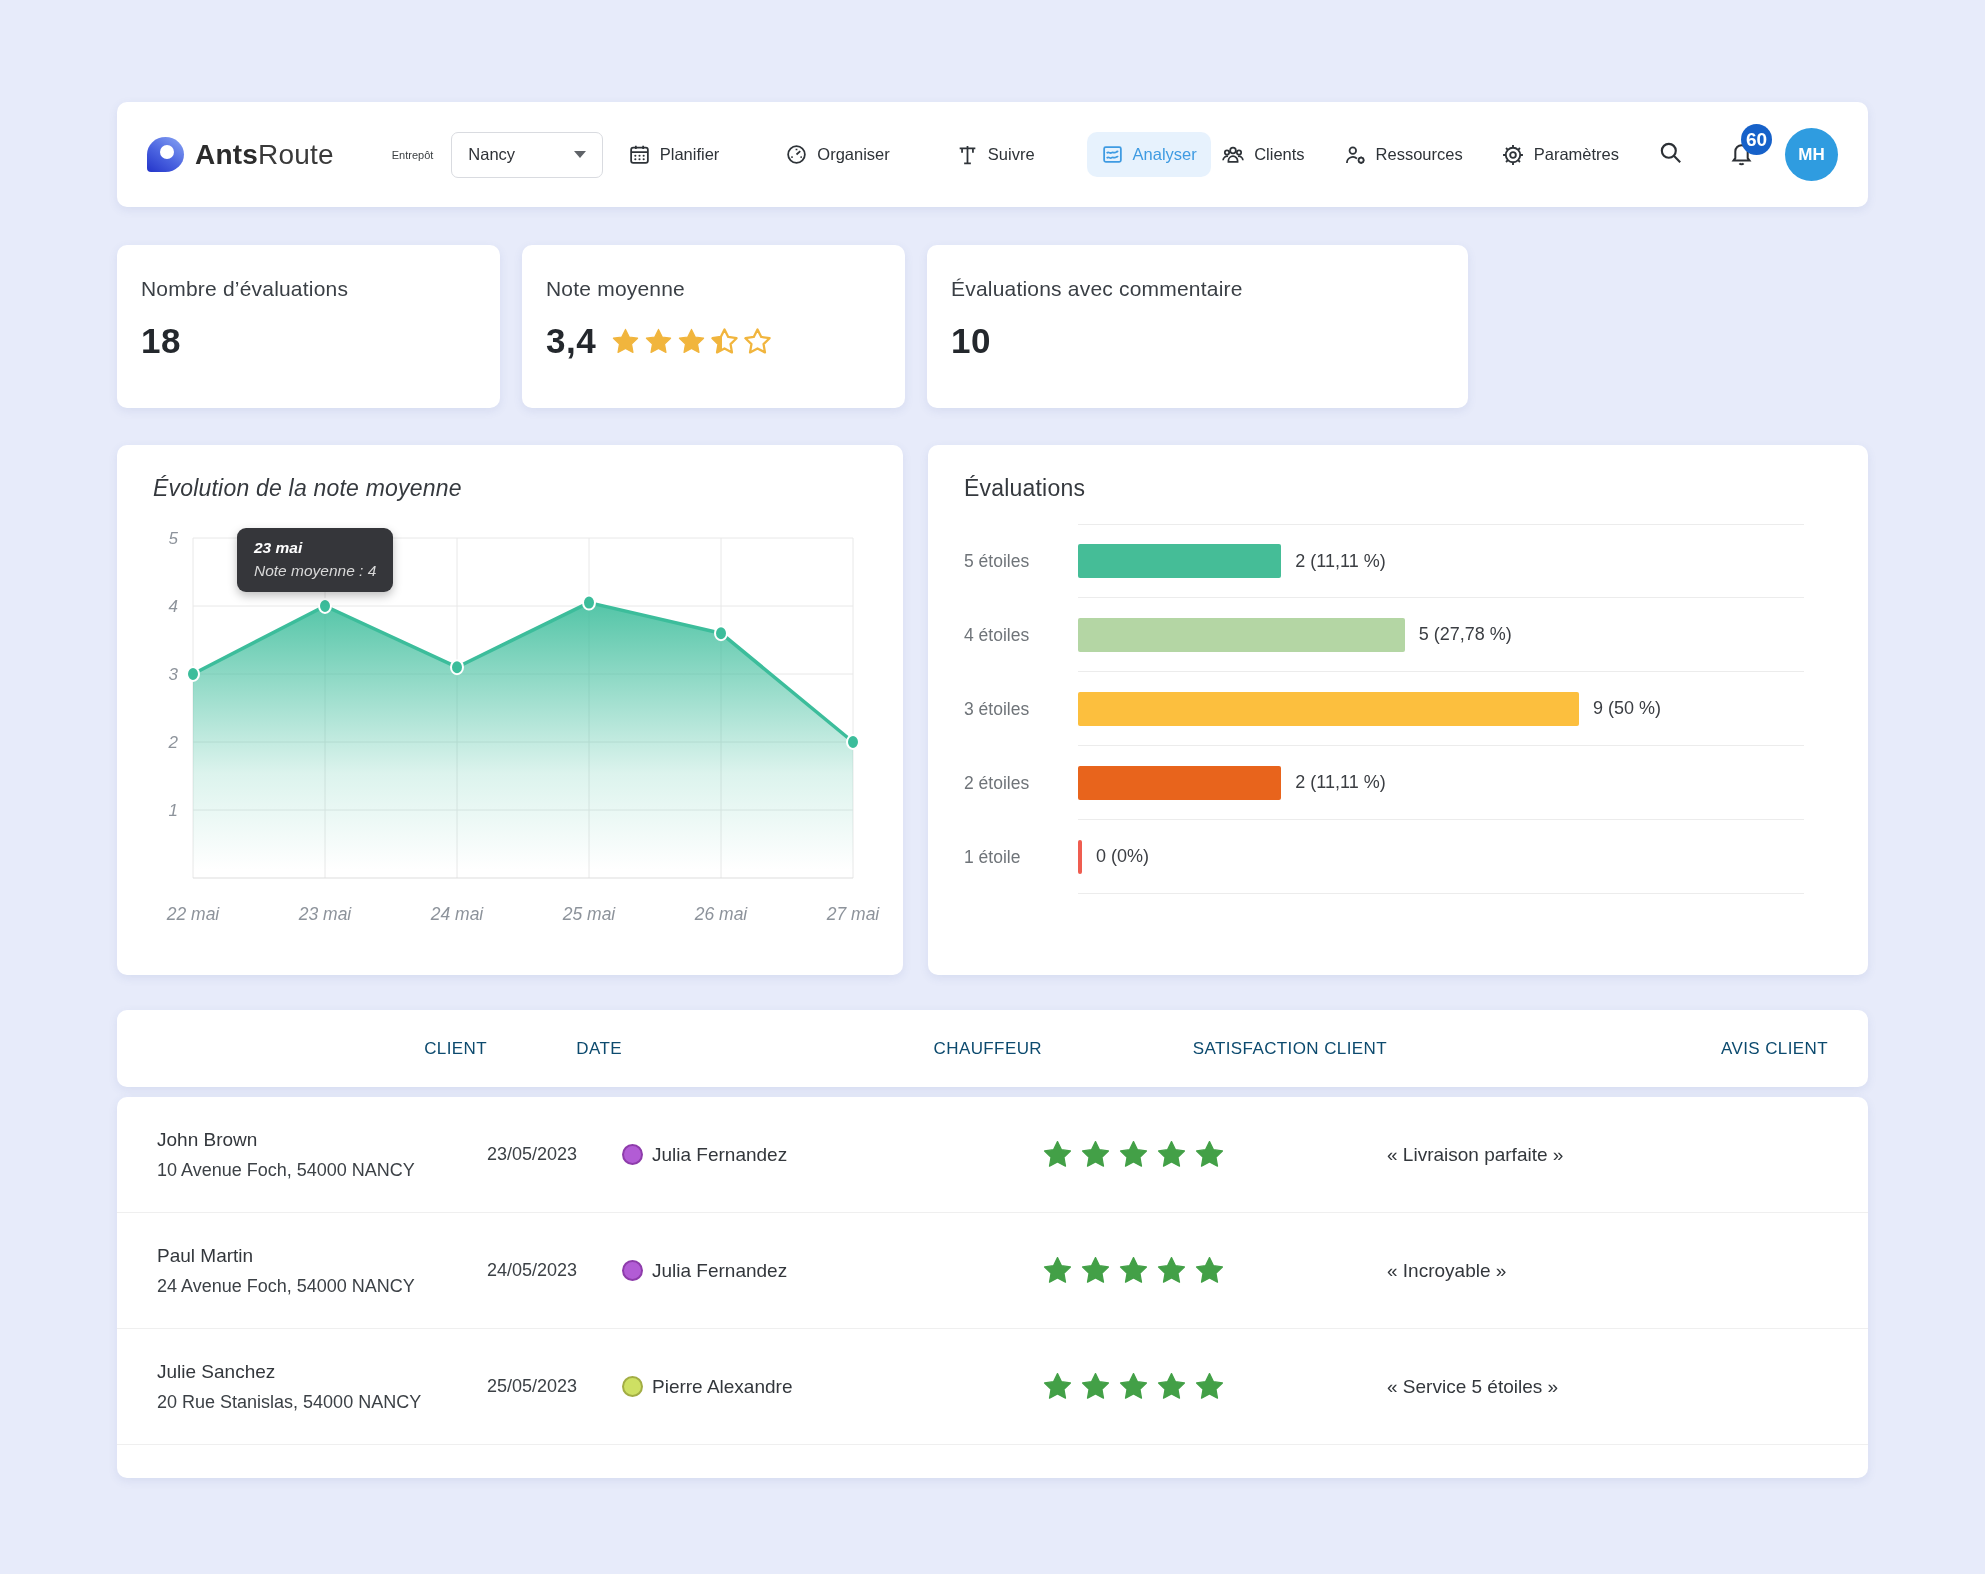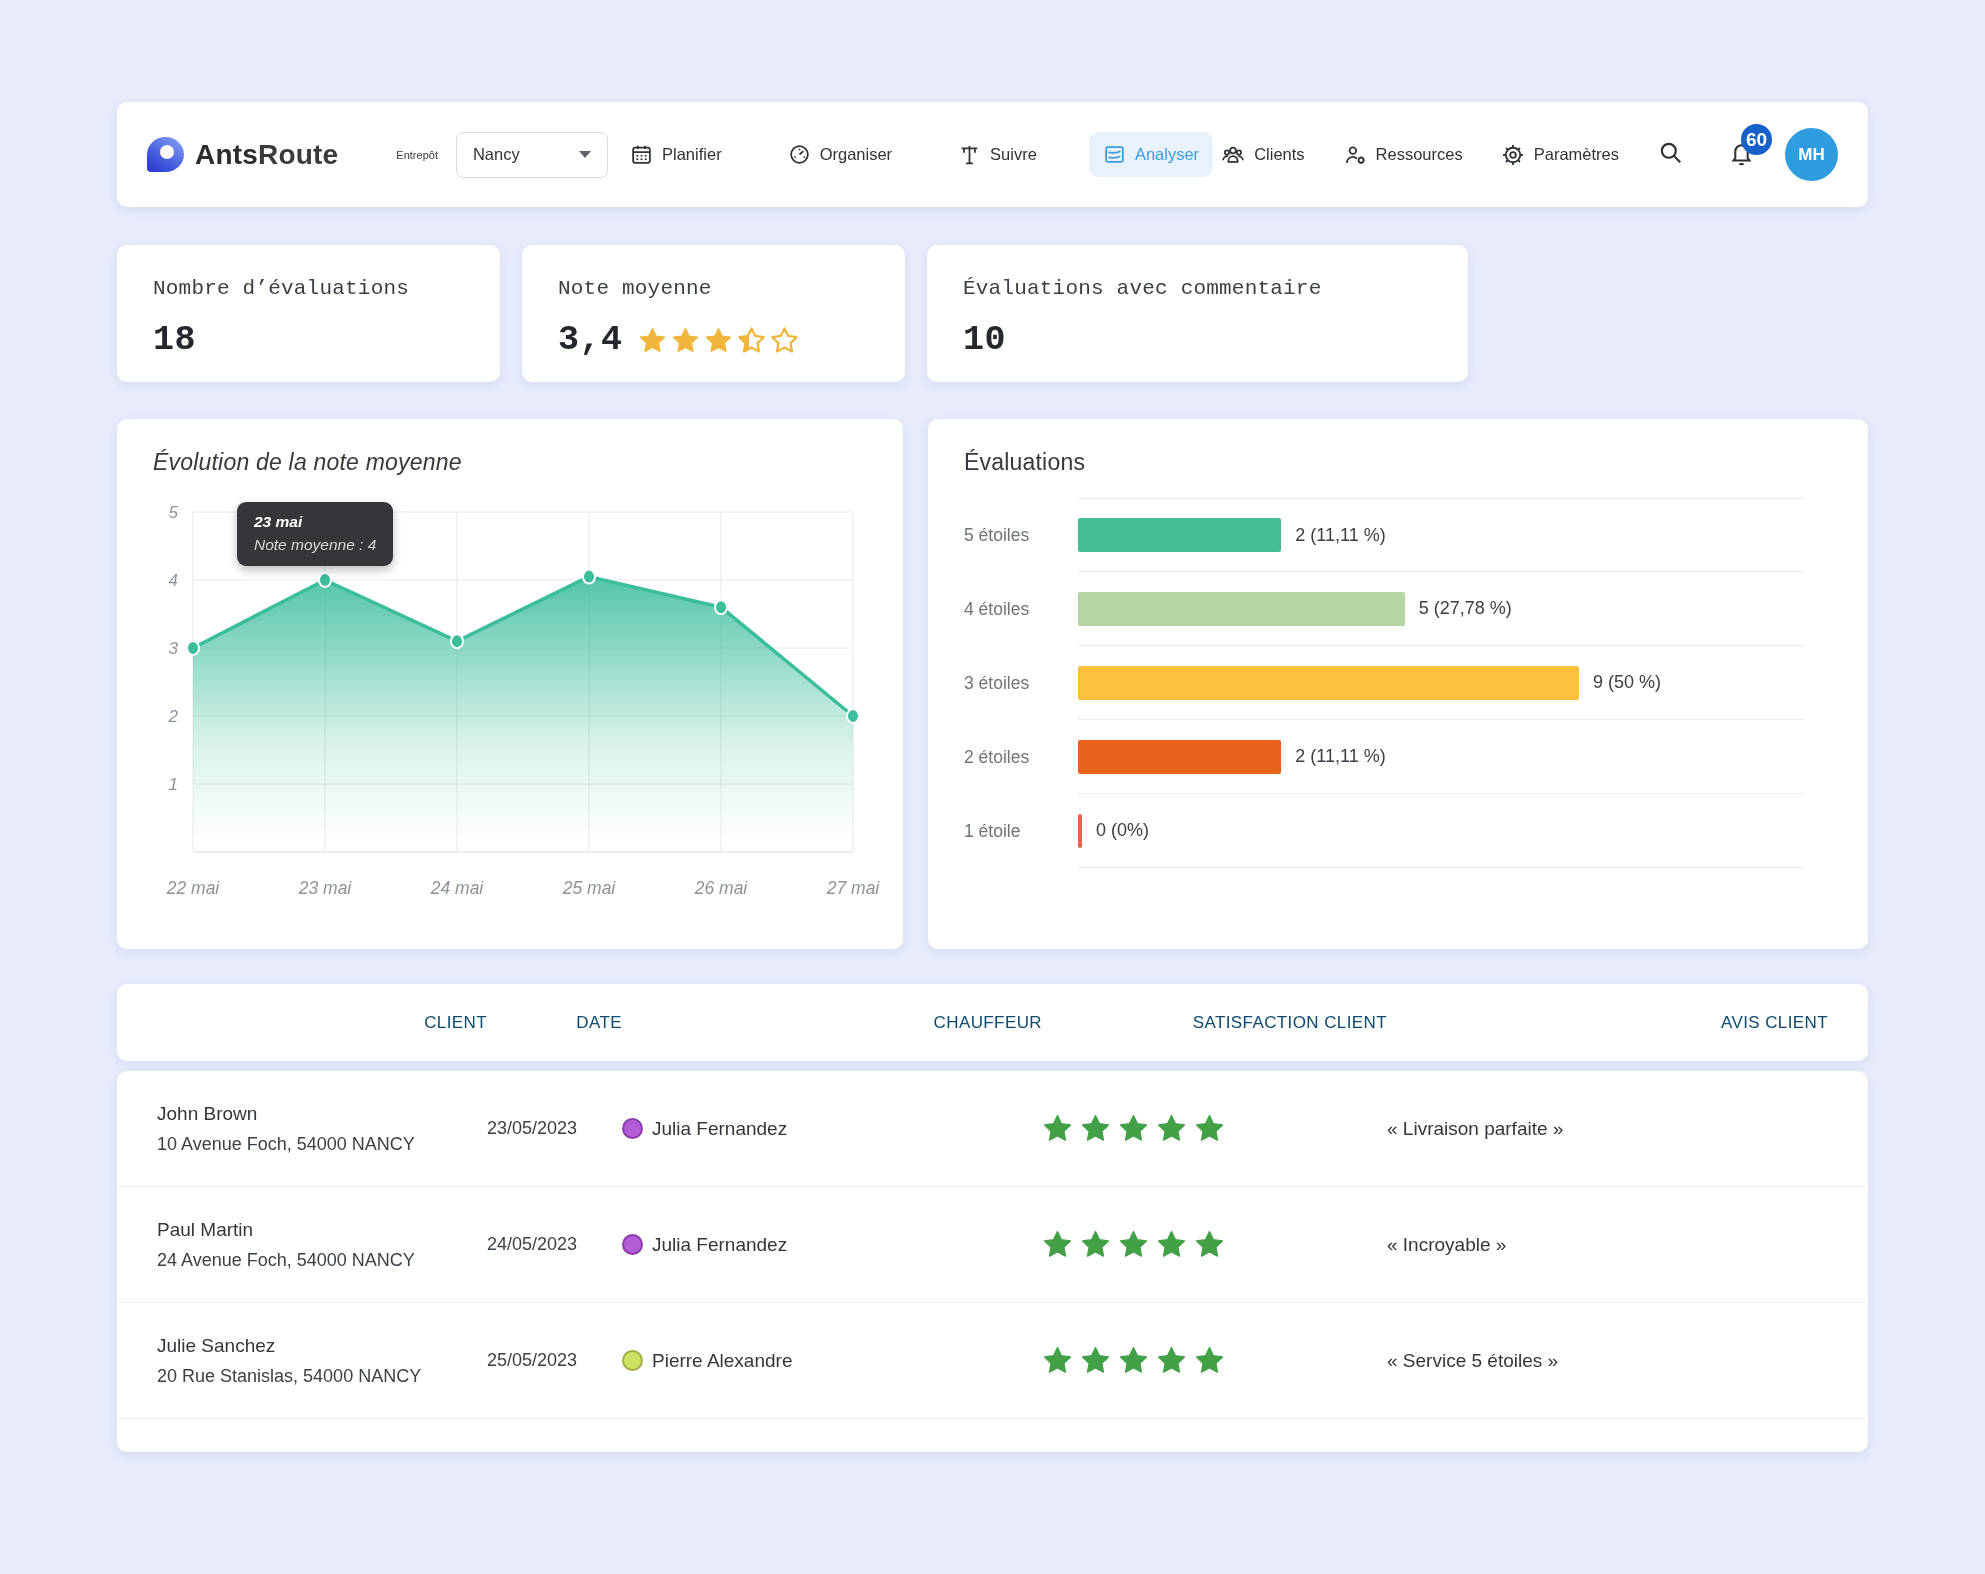--- a/index.html
+++ b/index.html
@@ -10,21 +10,21 @@
   .card { background:#fff; border-radius:10px; box-shadow:0 3px 10px rgba(70,90,160,.10); }
 
   
   .navbar { height:105px; display:flex; align-items:center; padding:0 30px; }
   .logo { display:flex; align-items:center; gap:11px; cursor:pointer; }
   .logo-mark { width:37px; height:35px; border-radius:50% 50% 50% 4px;
     background:linear-gradient(215deg,#8aa6f4 0%,#4a63e0 55%,#2334c9 100%); position:relative; }
   .logo-mark::after { content:""; position:absolute; width:14px; height:14px; background:#fff; border-radius:50%; top:8px; left:13px; }
   .logo-text { font-size:28px; color:#2c2c2c; letter-spacing:.2px; }
   .logo-text b { font-weight:700; }
-  .logo-text span { font-weight:700; color:#3a3a3a; }
+  .logo-text span { font-weight:400; color:#3a3a3a; }
 
   .warehouse { display:flex; align-items:center; gap:18px; margin-left:58px; }
   .warehouse-label { font-size:11px; color:#3c4043; }
   .select { width:152px; height:46px; border:1px solid #d9dbe0; border-radius:7px; display:flex; align-items:center;
     justify-content:space-between; padding:0 16px; font-size:16.5px; color:#2f3237; cursor:pointer; background:#fff; }
   .caret { width:0; height:0; border-left:6px solid transparent; border-right:6px solid transparent; border-top:7px solid #5f6368; }
 
   .nav-center { display:flex; align-items:center; gap:38px; margin:0 auto; }
   .nav-item { display:flex; align-items:center; gap:9px; font-size:16.5px; color:#2e3338; cursor:pointer; padding:11px 14px; border-radius:10px; }
   .nav-item svg { display:block; }
@@ -33,21 +33,21 @@
   .nav-right { display:flex; align-items:center; gap:38px; }
   .icon-btn { cursor:pointer; display:flex; align-items:center; }
   .bell-wrap { position:relative; margin-left:6px; }
   .badge { position:absolute; top:-15px; right:-17px; min-width:31px; height:31px; border-radius:50%; background:#1661c9;
     color:#ffffff; font-size:19px; font-weight:700; display:flex; align-items:center; justify-content:center; }
   .avatar { width:53px; height:53px; border-radius:50%; background:#2f9ce0; color:#fff; font-weight:700; font-size:17px;
     display:flex; align-items:center; justify-content:center; margin-left:-8px; cursor:pointer; }
 
   
   .stats-row { display:flex; gap:22px; margin-top:38px; }
-  .stat-card { height:137px; padding:32px 36px;font-family:Liberation Mono, monospace; }
+  .stat-card { height:163px; padding:32px 24px; }
   .stat-card.c1 { width:383px; } .stat-card.c2 { width:383px; } .stat-card.c3 { width:541px; }
   .stat-title { font-size:21px; color:#3a3f45; font-weight:500; letter-spacing:.2px; }
   .stat-value-row { display:flex; align-items:center; gap:15px; margin-top:20px; }
   .stat-value { font-size:35px; font-weight:700; color:#24282d; letter-spacing:.5px; }
   .stars { display:flex; gap:4px; align-items:center; }
 
   
   .charts-row { display:flex; gap:25px; margin-top:37px; }
   .chart-card { height:530px; padding:30px 36px; }
   .chart-card.left { width:786px;font-style:italic; }

